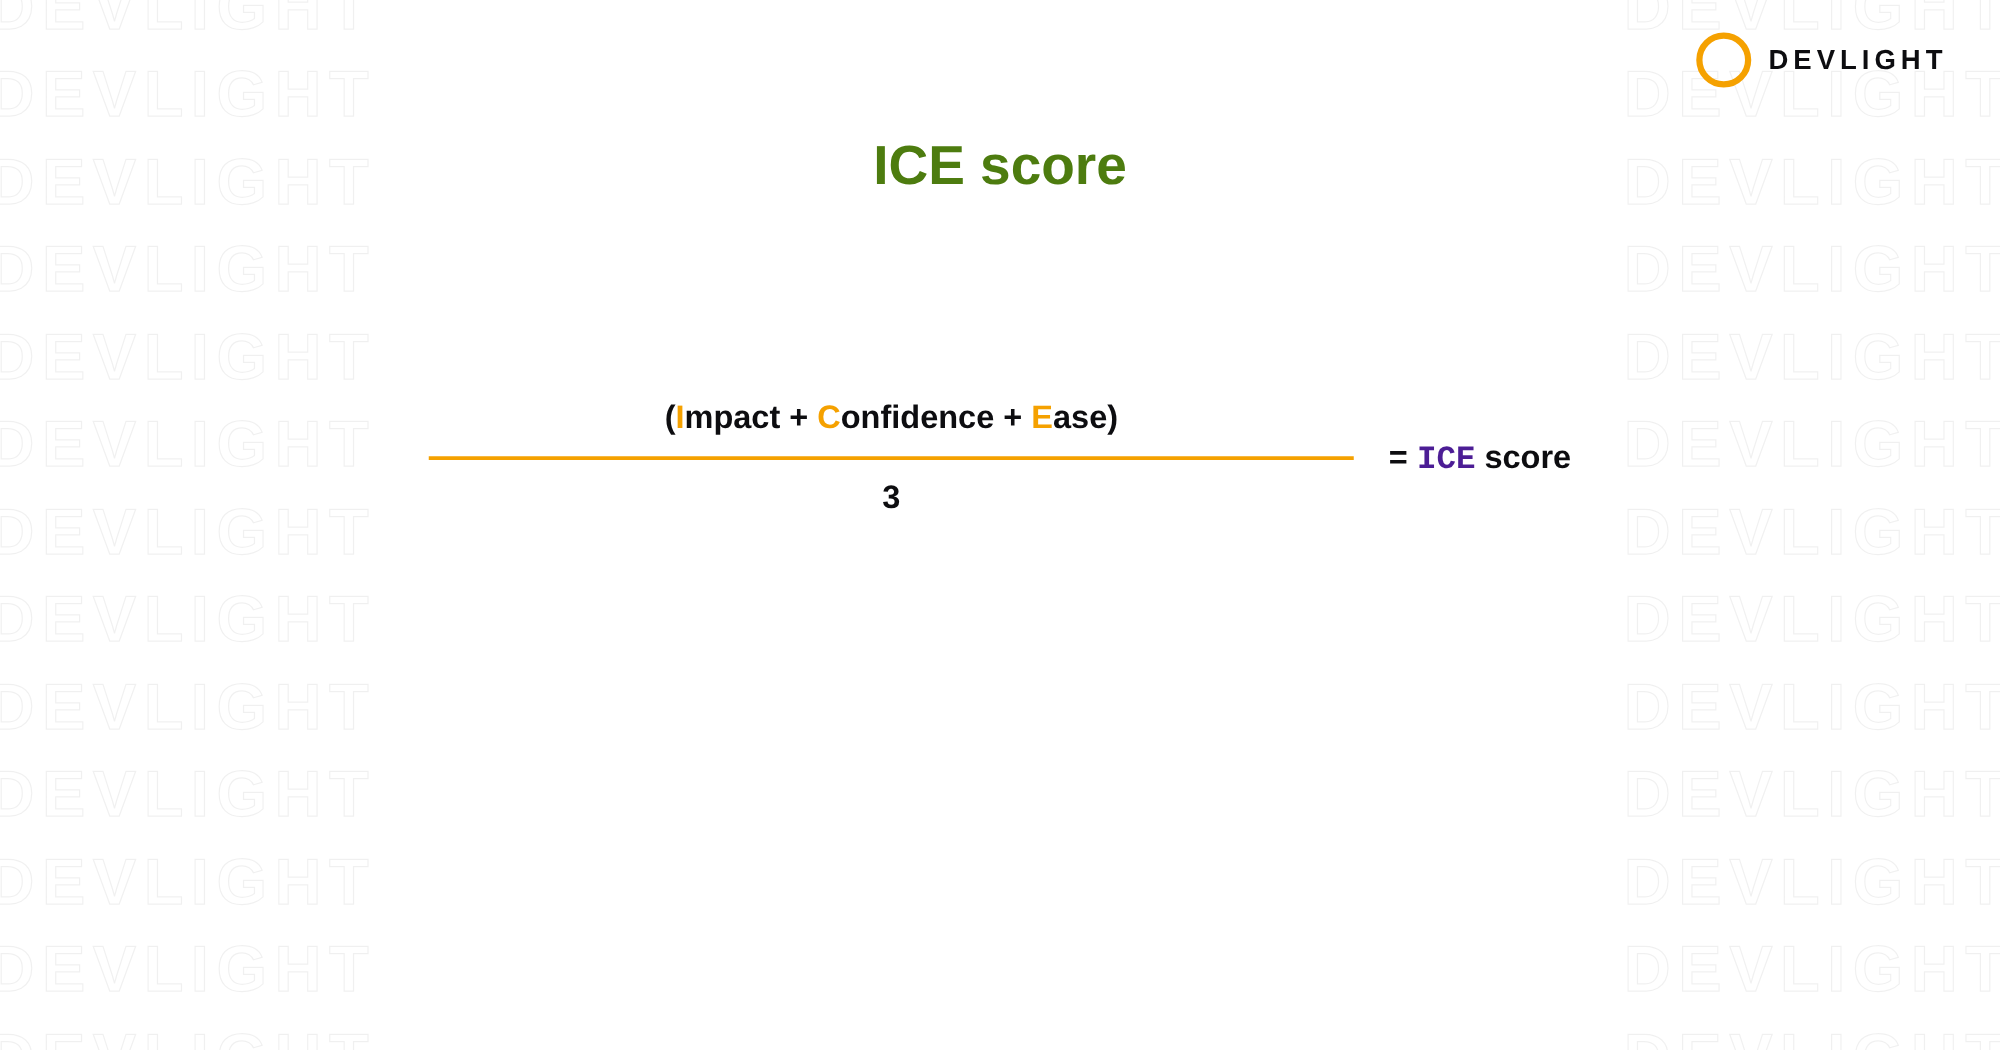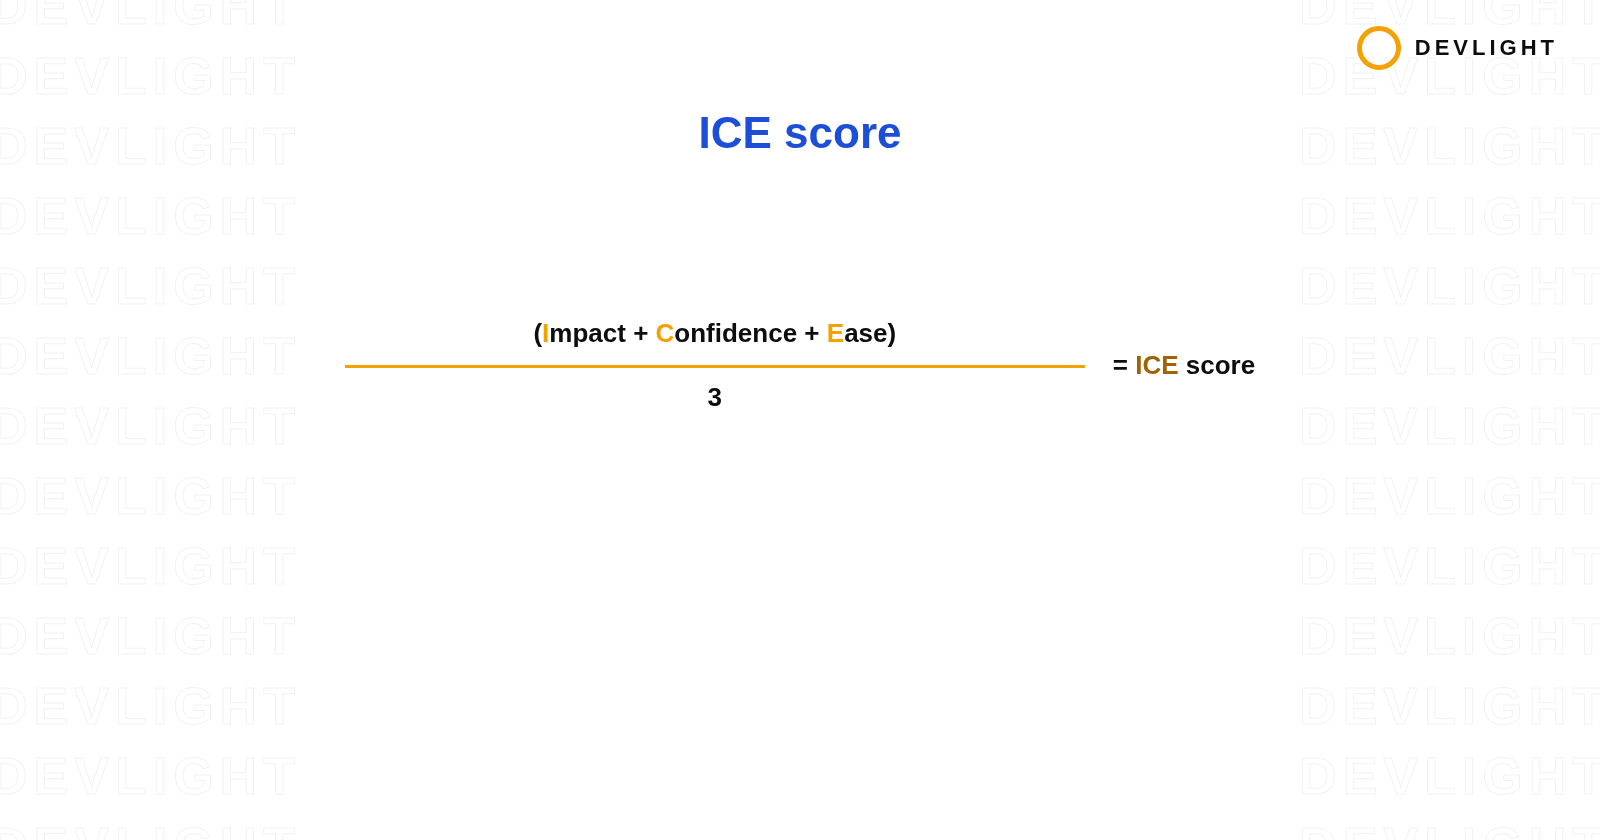--- a/index.html
+++ b/index.html
@@ -60,21 +60,21 @@
   
   .title {
     position: absolute;
     top: 108px;
     left: 0;
     width: 100%;
     text-align: center;
     font-family: Arial, "Helvetica Neue", sans-serif;
     font-weight: 800;
     font-size: 44px;
-    color: #1d4ed8;
+    color: #4d7c0f;
   }
 
   
   .formula-wrap {
     position: absolute;
     top: 318px;
     left: 0;
     width: 100%;
     display: flex;
     justify-content: center;
@@ -100,21 +100,21 @@
   }
   .numerator .orange { color: #f5a100; }
   .rule {
     width: 740px;
     height: 3px;
     background: #f5a100;
   }
   .denominator {
     padding-top: 14px;
   }
-  .rhs .orange { color: #a16207; }
+  .rhs .orange { color: #4c1d95; font-family: Liberation Mono, monospace; }
 
 </style>
 </head>
 <body>
 
 <div class="stage">
 
   <div class="bg-pattern">
     <div class="bg-col left" id="bg-left">
         <div class="bg-word">DEVLIGHT</div>

